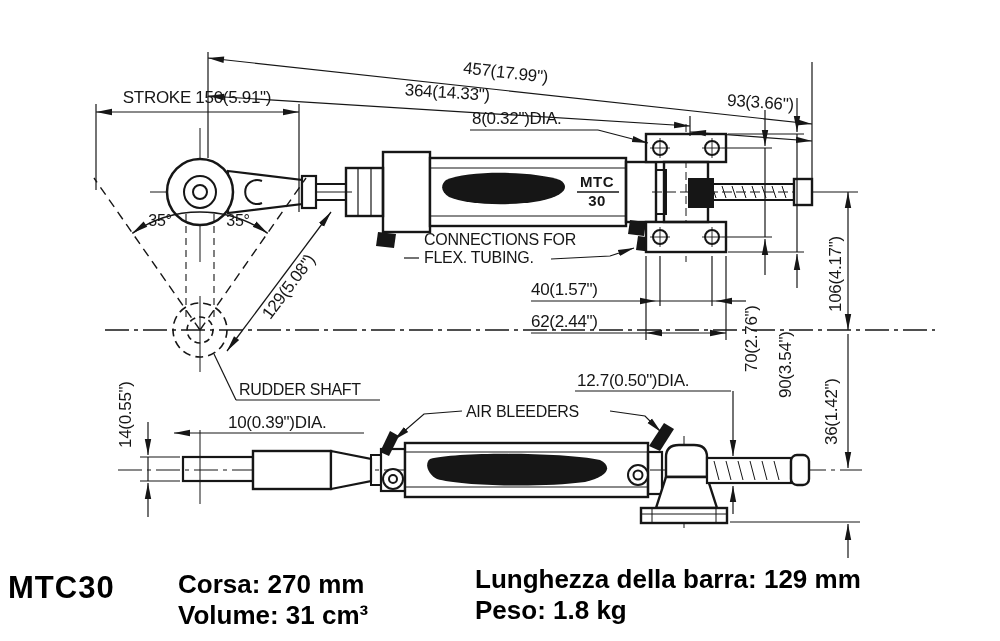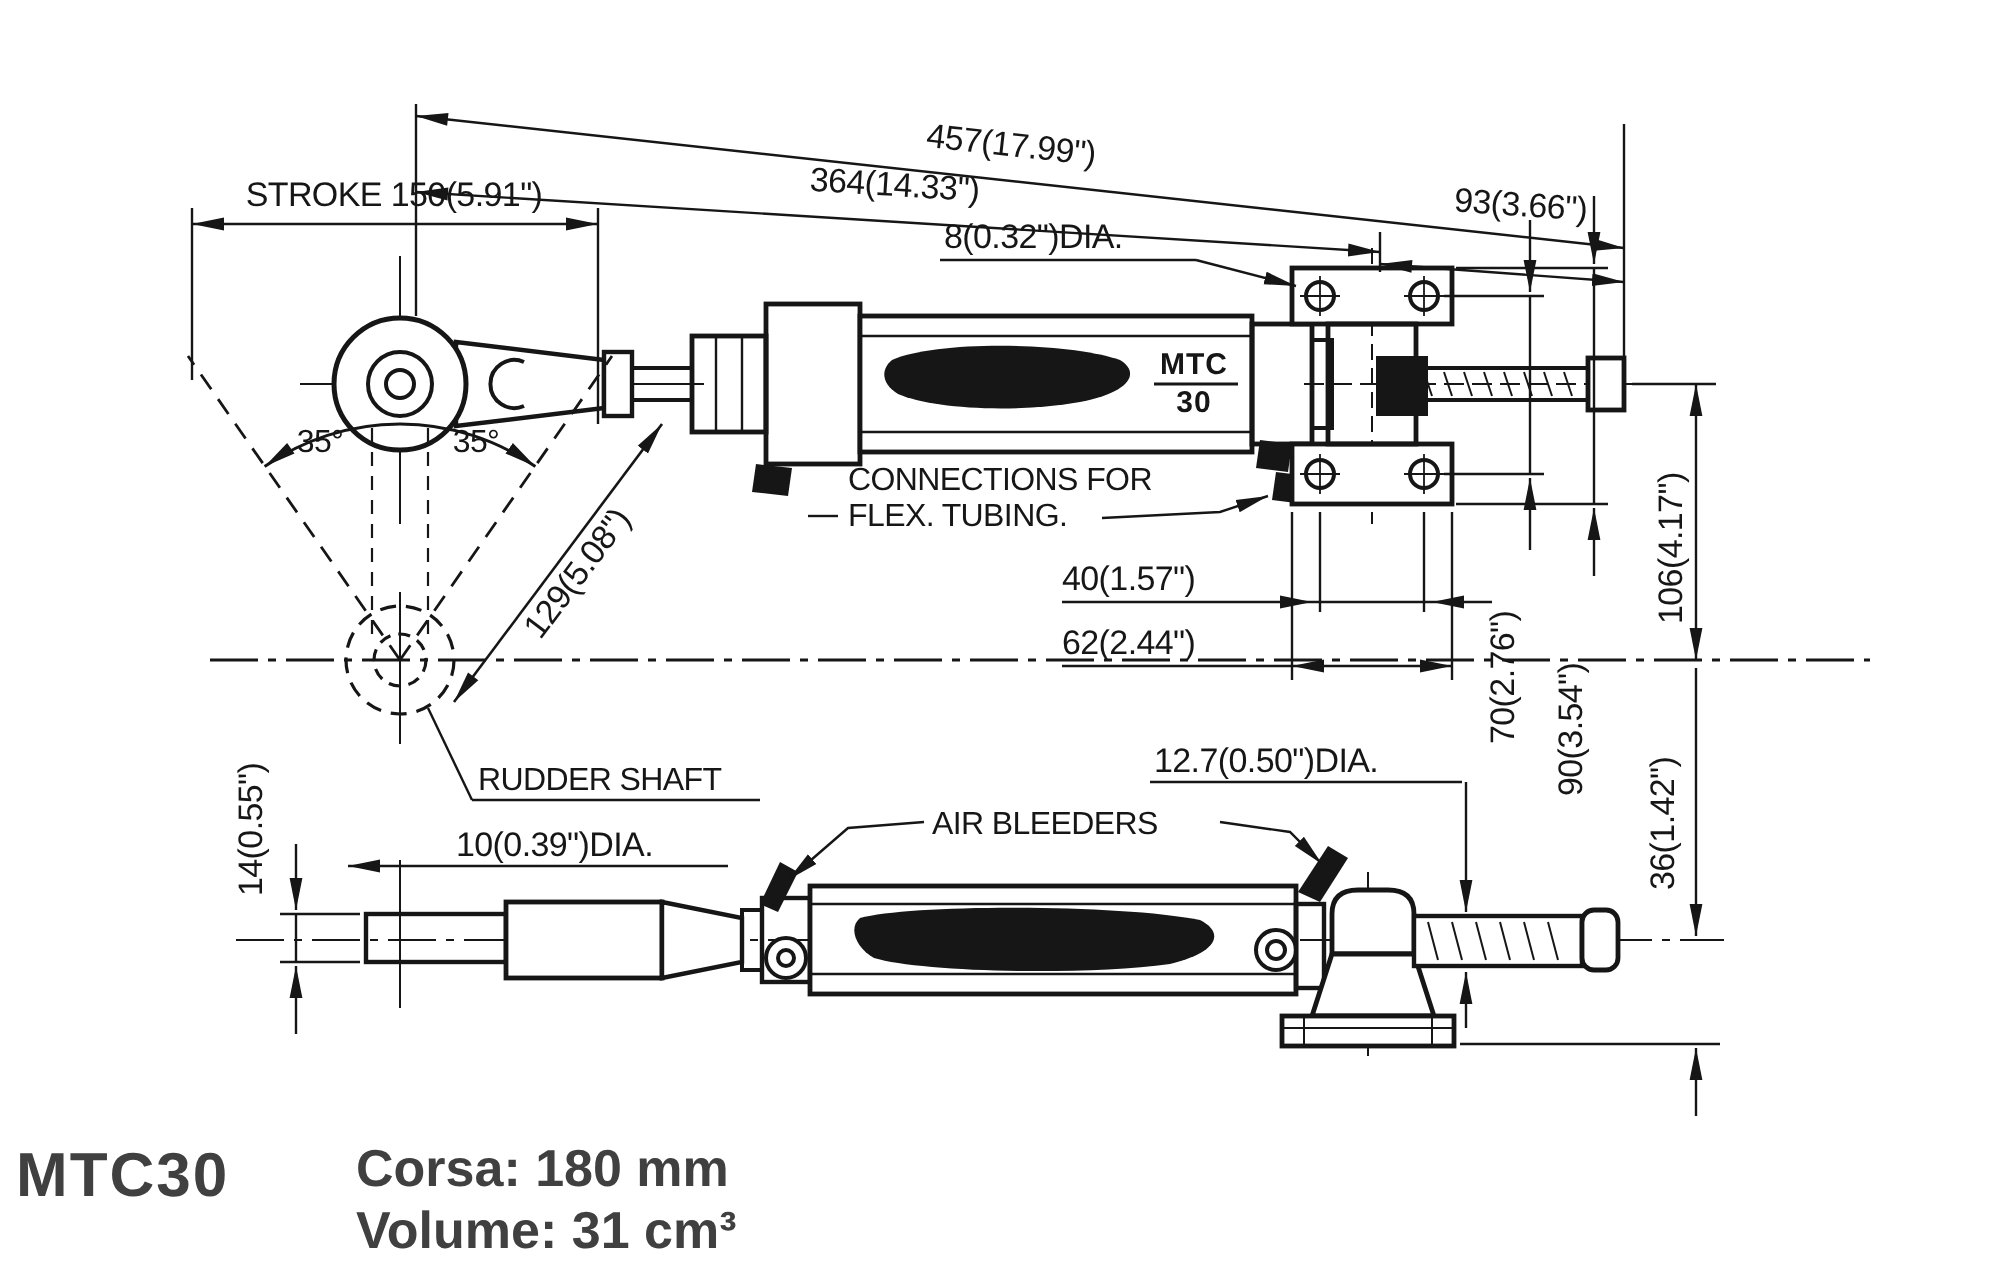--- a/index.html
+++ b/index.html
@@ -3,21 +3,21 @@
 <meta charset="utf-8">
 <style>
   html,body{margin:0;padding:0;background:#e8e8e8;}
   #stage{position:relative;width:1000px;height:641px;background:#ffffff;overflow:hidden;
          font-family:"Liberation Sans", sans-serif;color:#161616;}
   svg{position:absolute;left:0;top:0;}
   svg text{fill:#161616;font-family:"Liberation Sans", sans-serif;letter-spacing:-0.3px;}
   .dim{font-size:17px;}
   .dim-sm{font-size:16px;}
   .model{font-size:15px;font-weight:bold;letter-spacing:0.5px;}
-  .specs{position:absolute;color:#404040;}
+  .specs{position:absolute;color:#000000;}
   #spec-model{left:8px;top:570px;font-size:31px;font-weight:800;letter-spacing:1px;}
   #spec-col1{left:178px;top:569px;font-size:26px;font-weight:700;line-height:31px;}
   #spec-col2{left:475px;top:564px;font-size:26px;font-weight:700;line-height:31px;}
 </style>
 </head>
 <body>
 
 <div id="stage">
 <svg width="1000" height="641" viewBox="0 0 1000 641">
   <defs>
@@ -230,16 +230,20 @@
     <text x="577" y="386" class="dim">12.7(0.50")DIA.</text>
     <text x="466" y="417" class="dim-sm">AIR BLEEDERS</text>
     <text x="597" y="187" text-anchor="middle" class="model">MTC</text>
     <line x1="577" y1="192" x2="619" y2="192" stroke="#161616" stroke-width="1.4"></line>
     <text x="597" y="206" text-anchor="middle" class="model">30</text>
   </g>
 </svg>
 
   <div class="specs" id="spec-model">MTC30</div>
   <div class="specs" id="spec-col1">
-    <div>Corsa: 180 mm</div>
+    <div>Corsa: 270 mm</div>
     <div>Volume: 31 cm³</div>
   </div>
+  <div class="specs" id="spec-col2">
+    <div>Lunghezza della barra: 129 mm</div>
+    <div>Peso: 1.8 kg</div>
+  </div>
 </div>
 
 </body></html>

